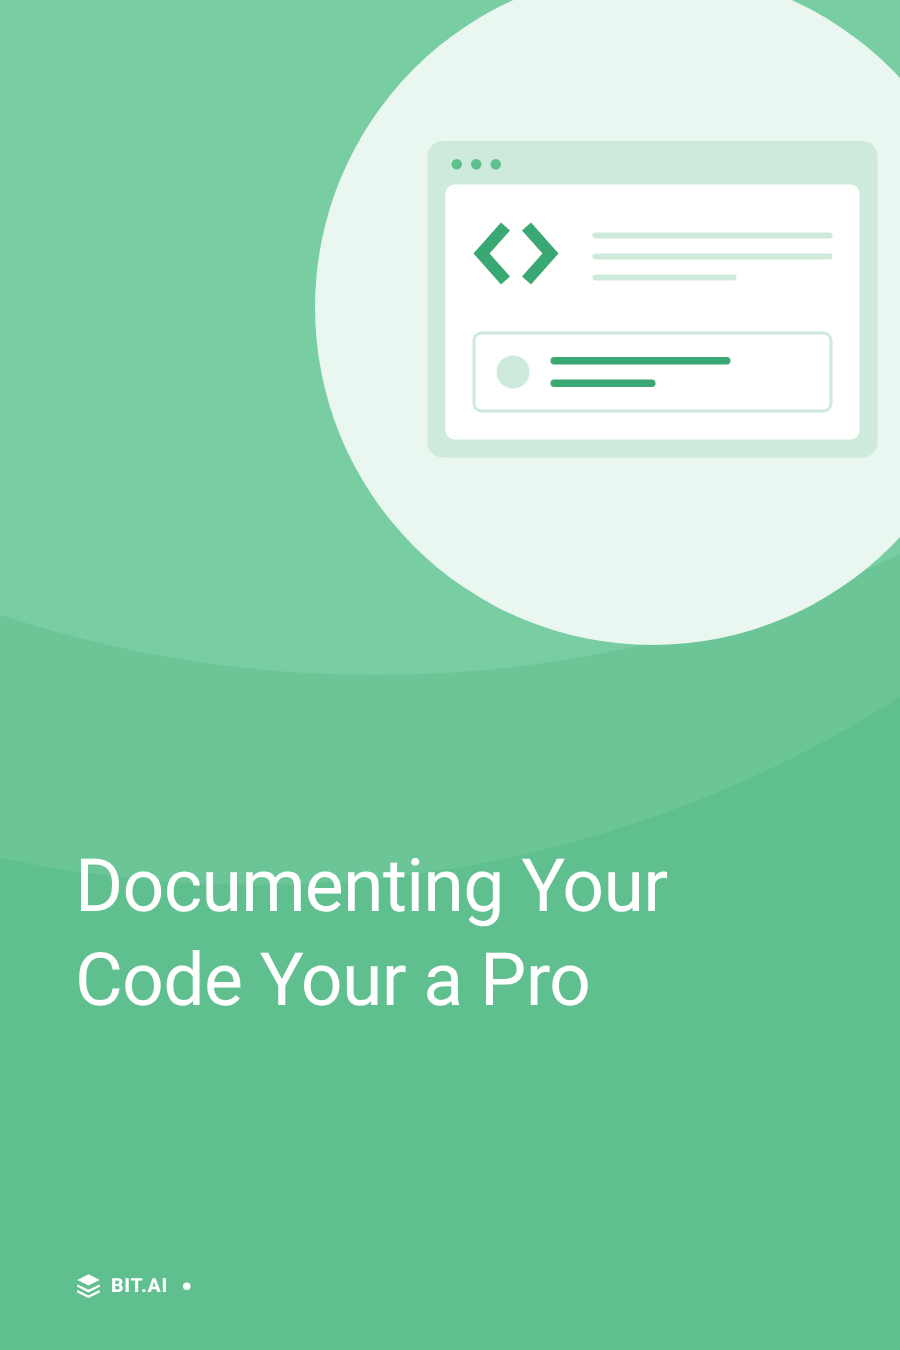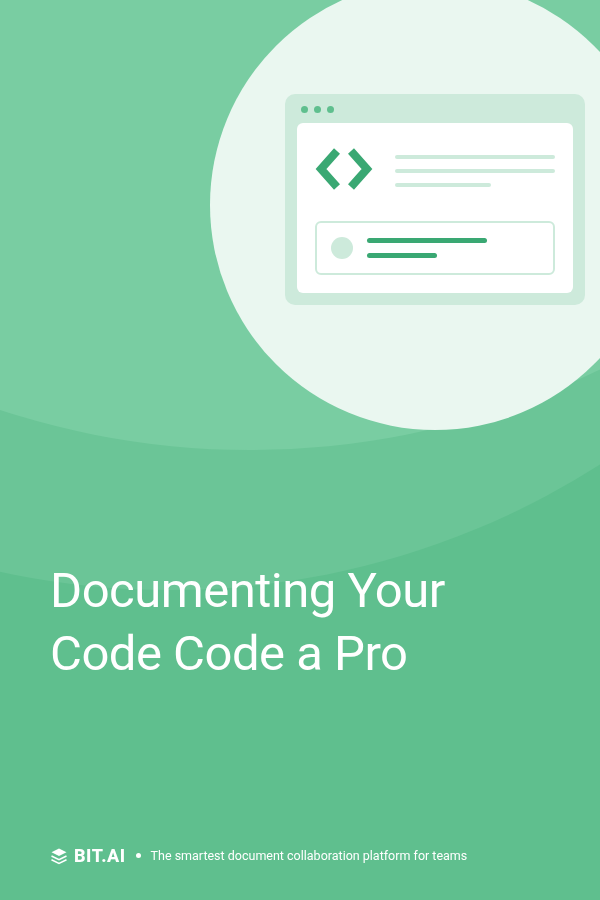--- a/index.html
+++ b/index.html
@@ -142,21 +142,21 @@
     display: flex;
     align-items: center;
     gap: 10px;
     color: #ffffff;
   }
   .brand {
     display: flex;
     align-items: center;
     gap: 6px;
     font-weight: 800;
-    font-size: 18px;
+    font-size: 13px;
     letter-spacing: 0.5px;
   }
   .brand svg { display: block; }
   .sep {
     width: 5px;
     height: 5px;
     border-radius: 50%;
     background: #ffffff;
   }
   .tagline {
@@ -198,27 +198,26 @@
         <div class="col">
           <div class="bar b1"></div>
           <div class="bar b2"></div>
         </div>
       </div>
     </div>
   </div>
 </div>
 
 <div class="headline">
-  <span class="bold">Documenting Your Code</span><span> Code a Pro</span>
+  <span class="bold">Documenting Your Code</span><span> Your a Pro</span>
 </div>
 
 <div class="footer">
   <div class="brand">
     <svg width="18" height="18" viewBox="0 0 24 24">
       <path d="M12 2 L22 7 L12 12 L2 7 Z" fill="#ffffff"></path>
       <path d="M2 12 L12 17 L22 12" fill="none" stroke="#ffffff" stroke-width="2"></path>
       <path d="M2 17 L12 22 L22 17" fill="none" stroke="#ffffff" stroke-width="2"></path>
     </svg>
     <span>BIT.AI</span>
   </div>
   <div class="sep"></div>
-  <div class="tagline">The smartest document collaboration platform for teams</div>
 </div>
 
 </body></html>

